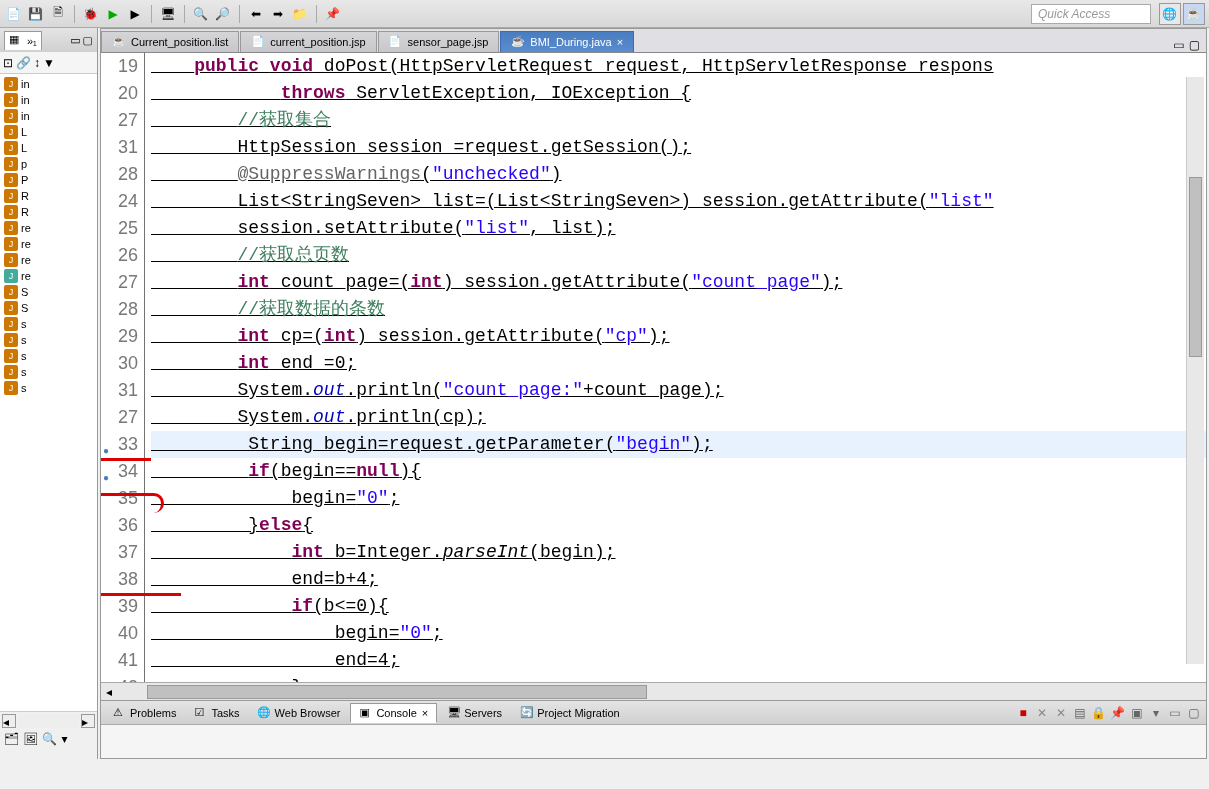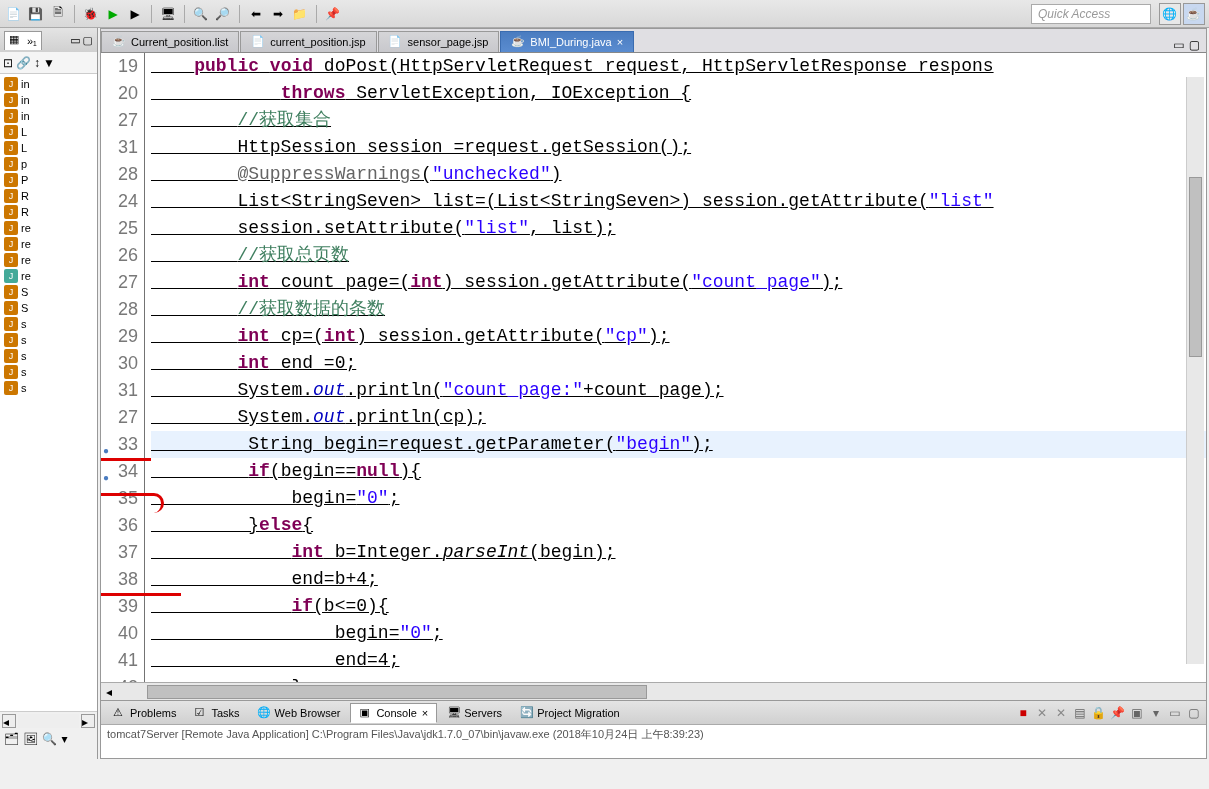--- a/index.html
+++ b/index.html
@@ -308,16 +308,15 @@
             <span class="ctb" style="color: rgb(136, 136, 136);">✕</span>
             <span class="ctb" style="color: rgb(102, 102, 102);">▤</span>
             <span class="ctb" style="color: rgb(102, 102, 102);">🔒</span>
             <span class="ctb" style="color: rgb(102, 102, 102);">📌</span>
             <span class="ctb" style="color: rgb(102, 102, 102);">▣</span>
             <span class="ctb" style="color: rgb(102, 102, 102);">▾</span>
             <span class="ctb" style="color: rgb(102, 102, 102);">▭</span>
             <span class="ctb" style="color: rgb(102, 102, 102);">▢</span>
           </div>
         </div>
-      <div class="console-content">tomcat7Server [Remote Java Application] C:\Program Files\Java\jdk1.7.0_07\bin\javaw.exe (2018年10月24日 上午8:39:23)</div>
     </div>
   </div>
 </div>
 
 </body></html>

